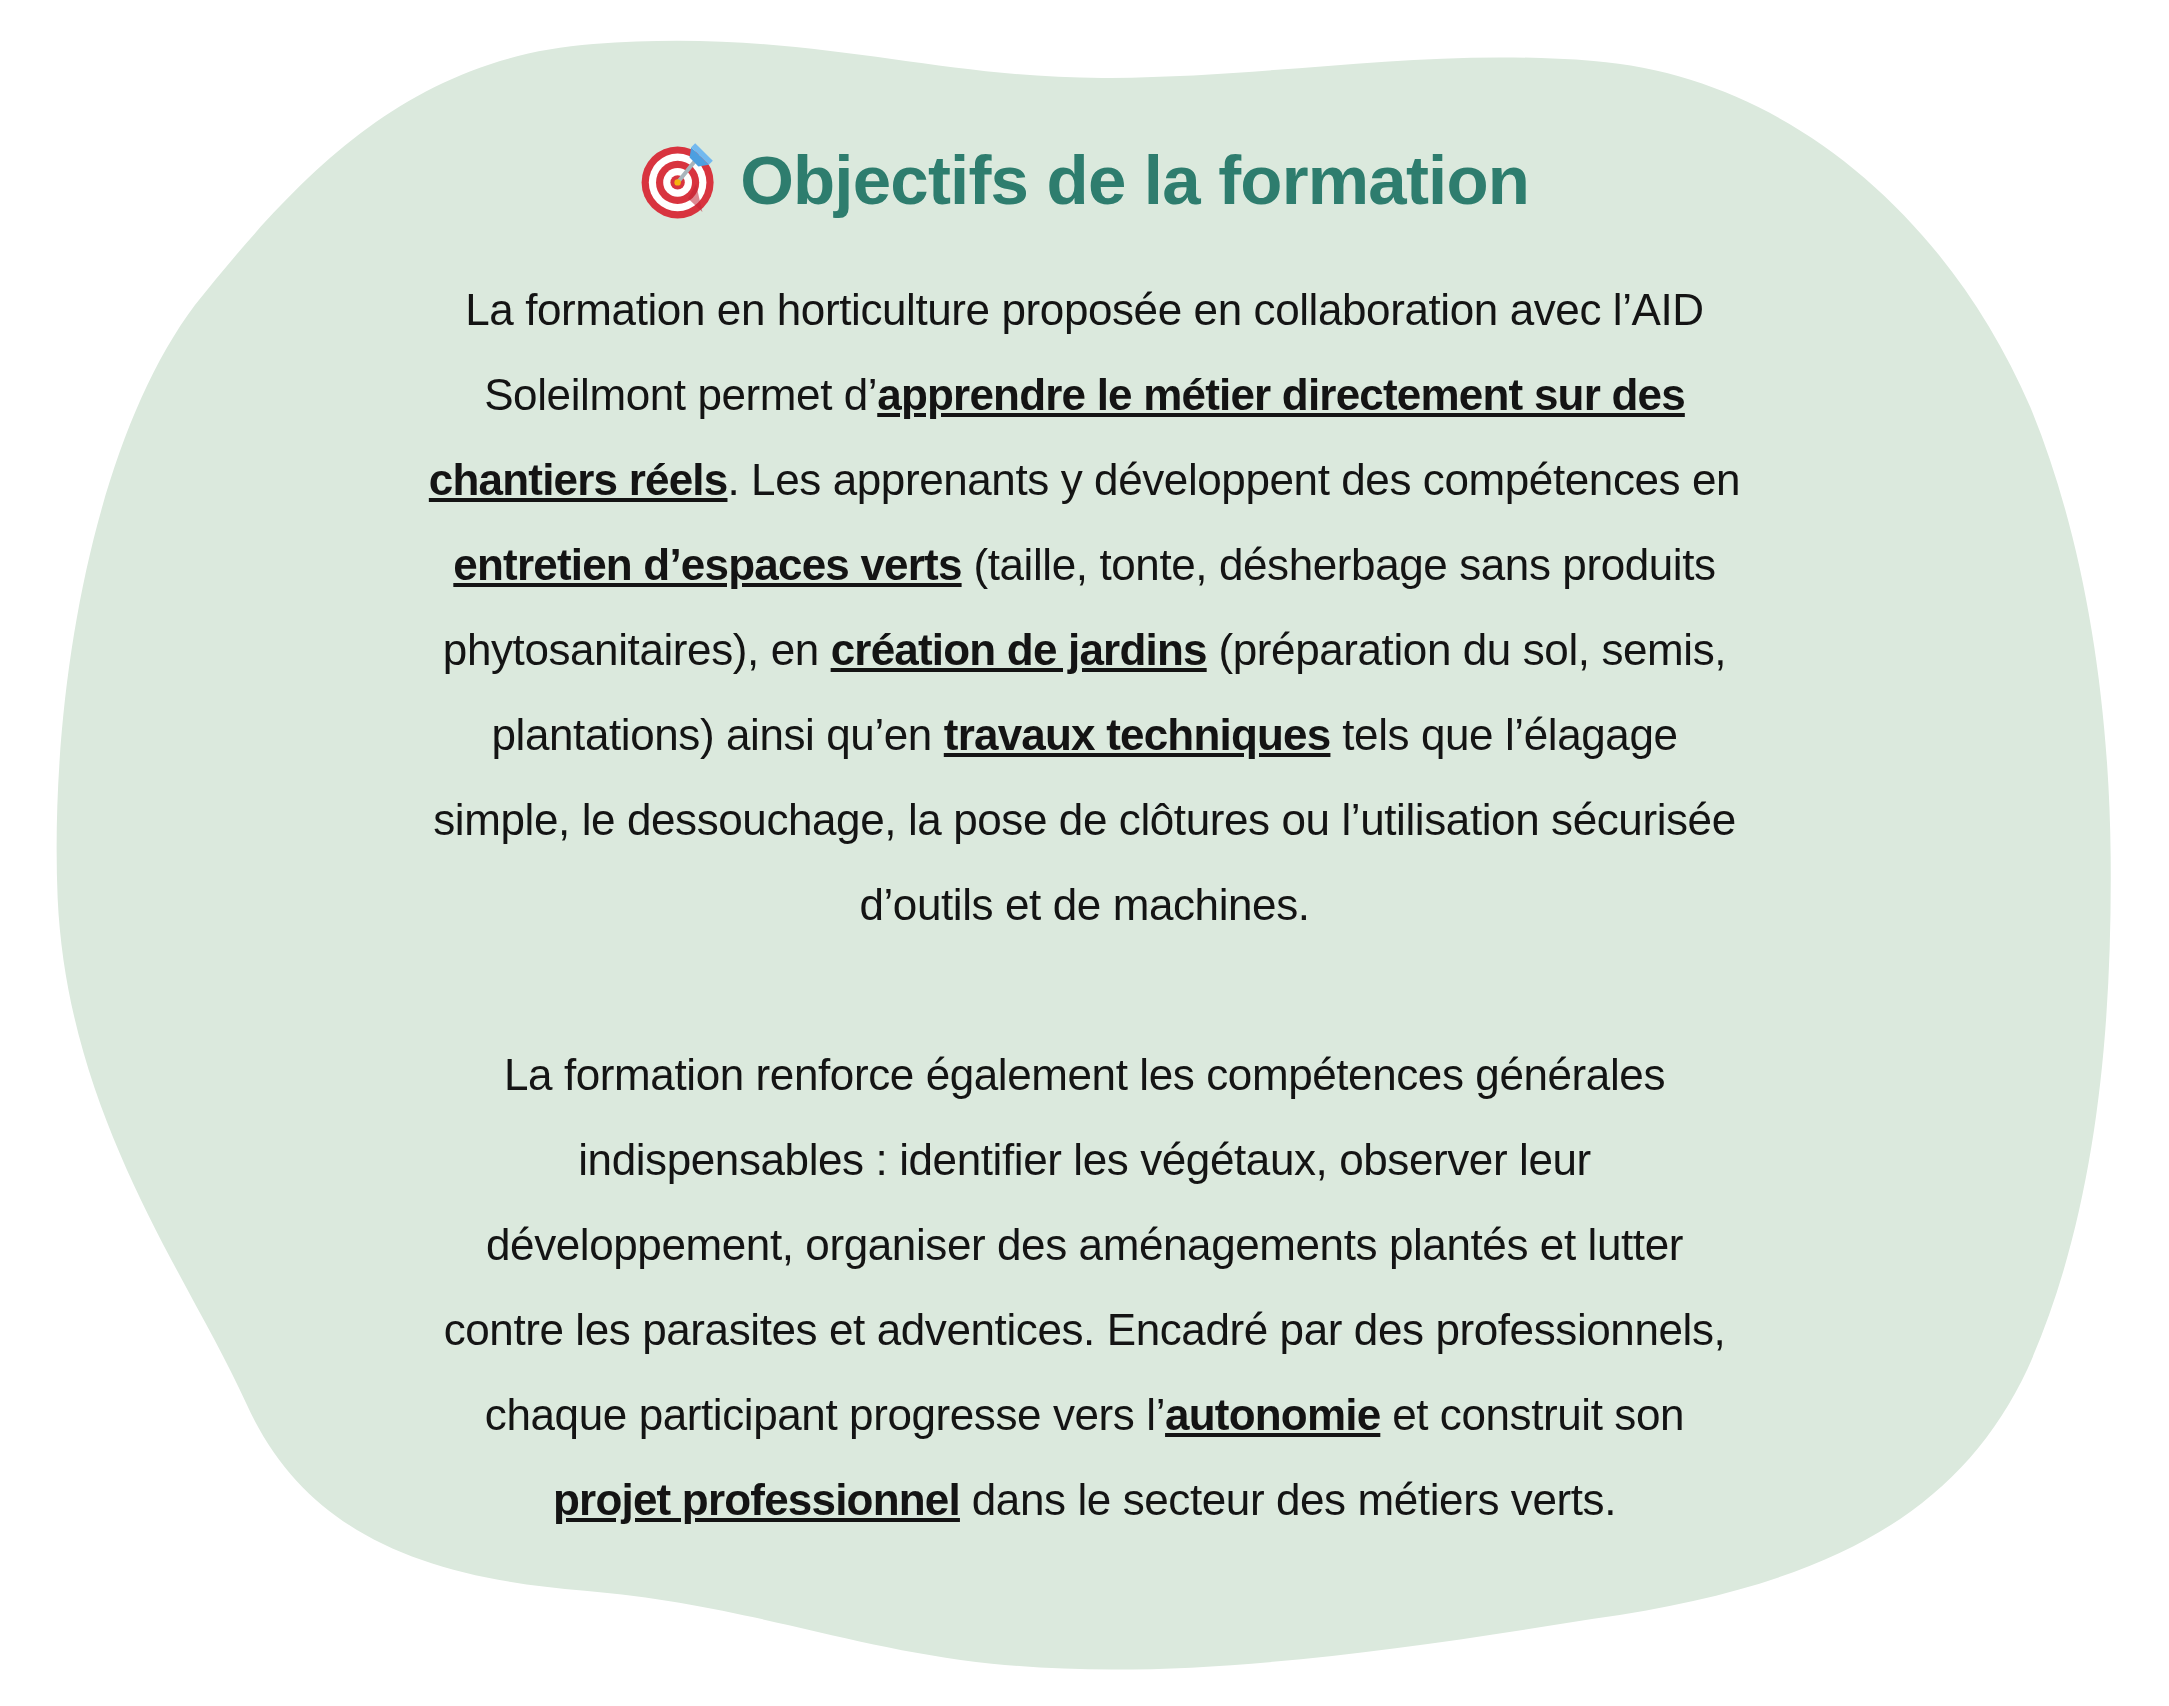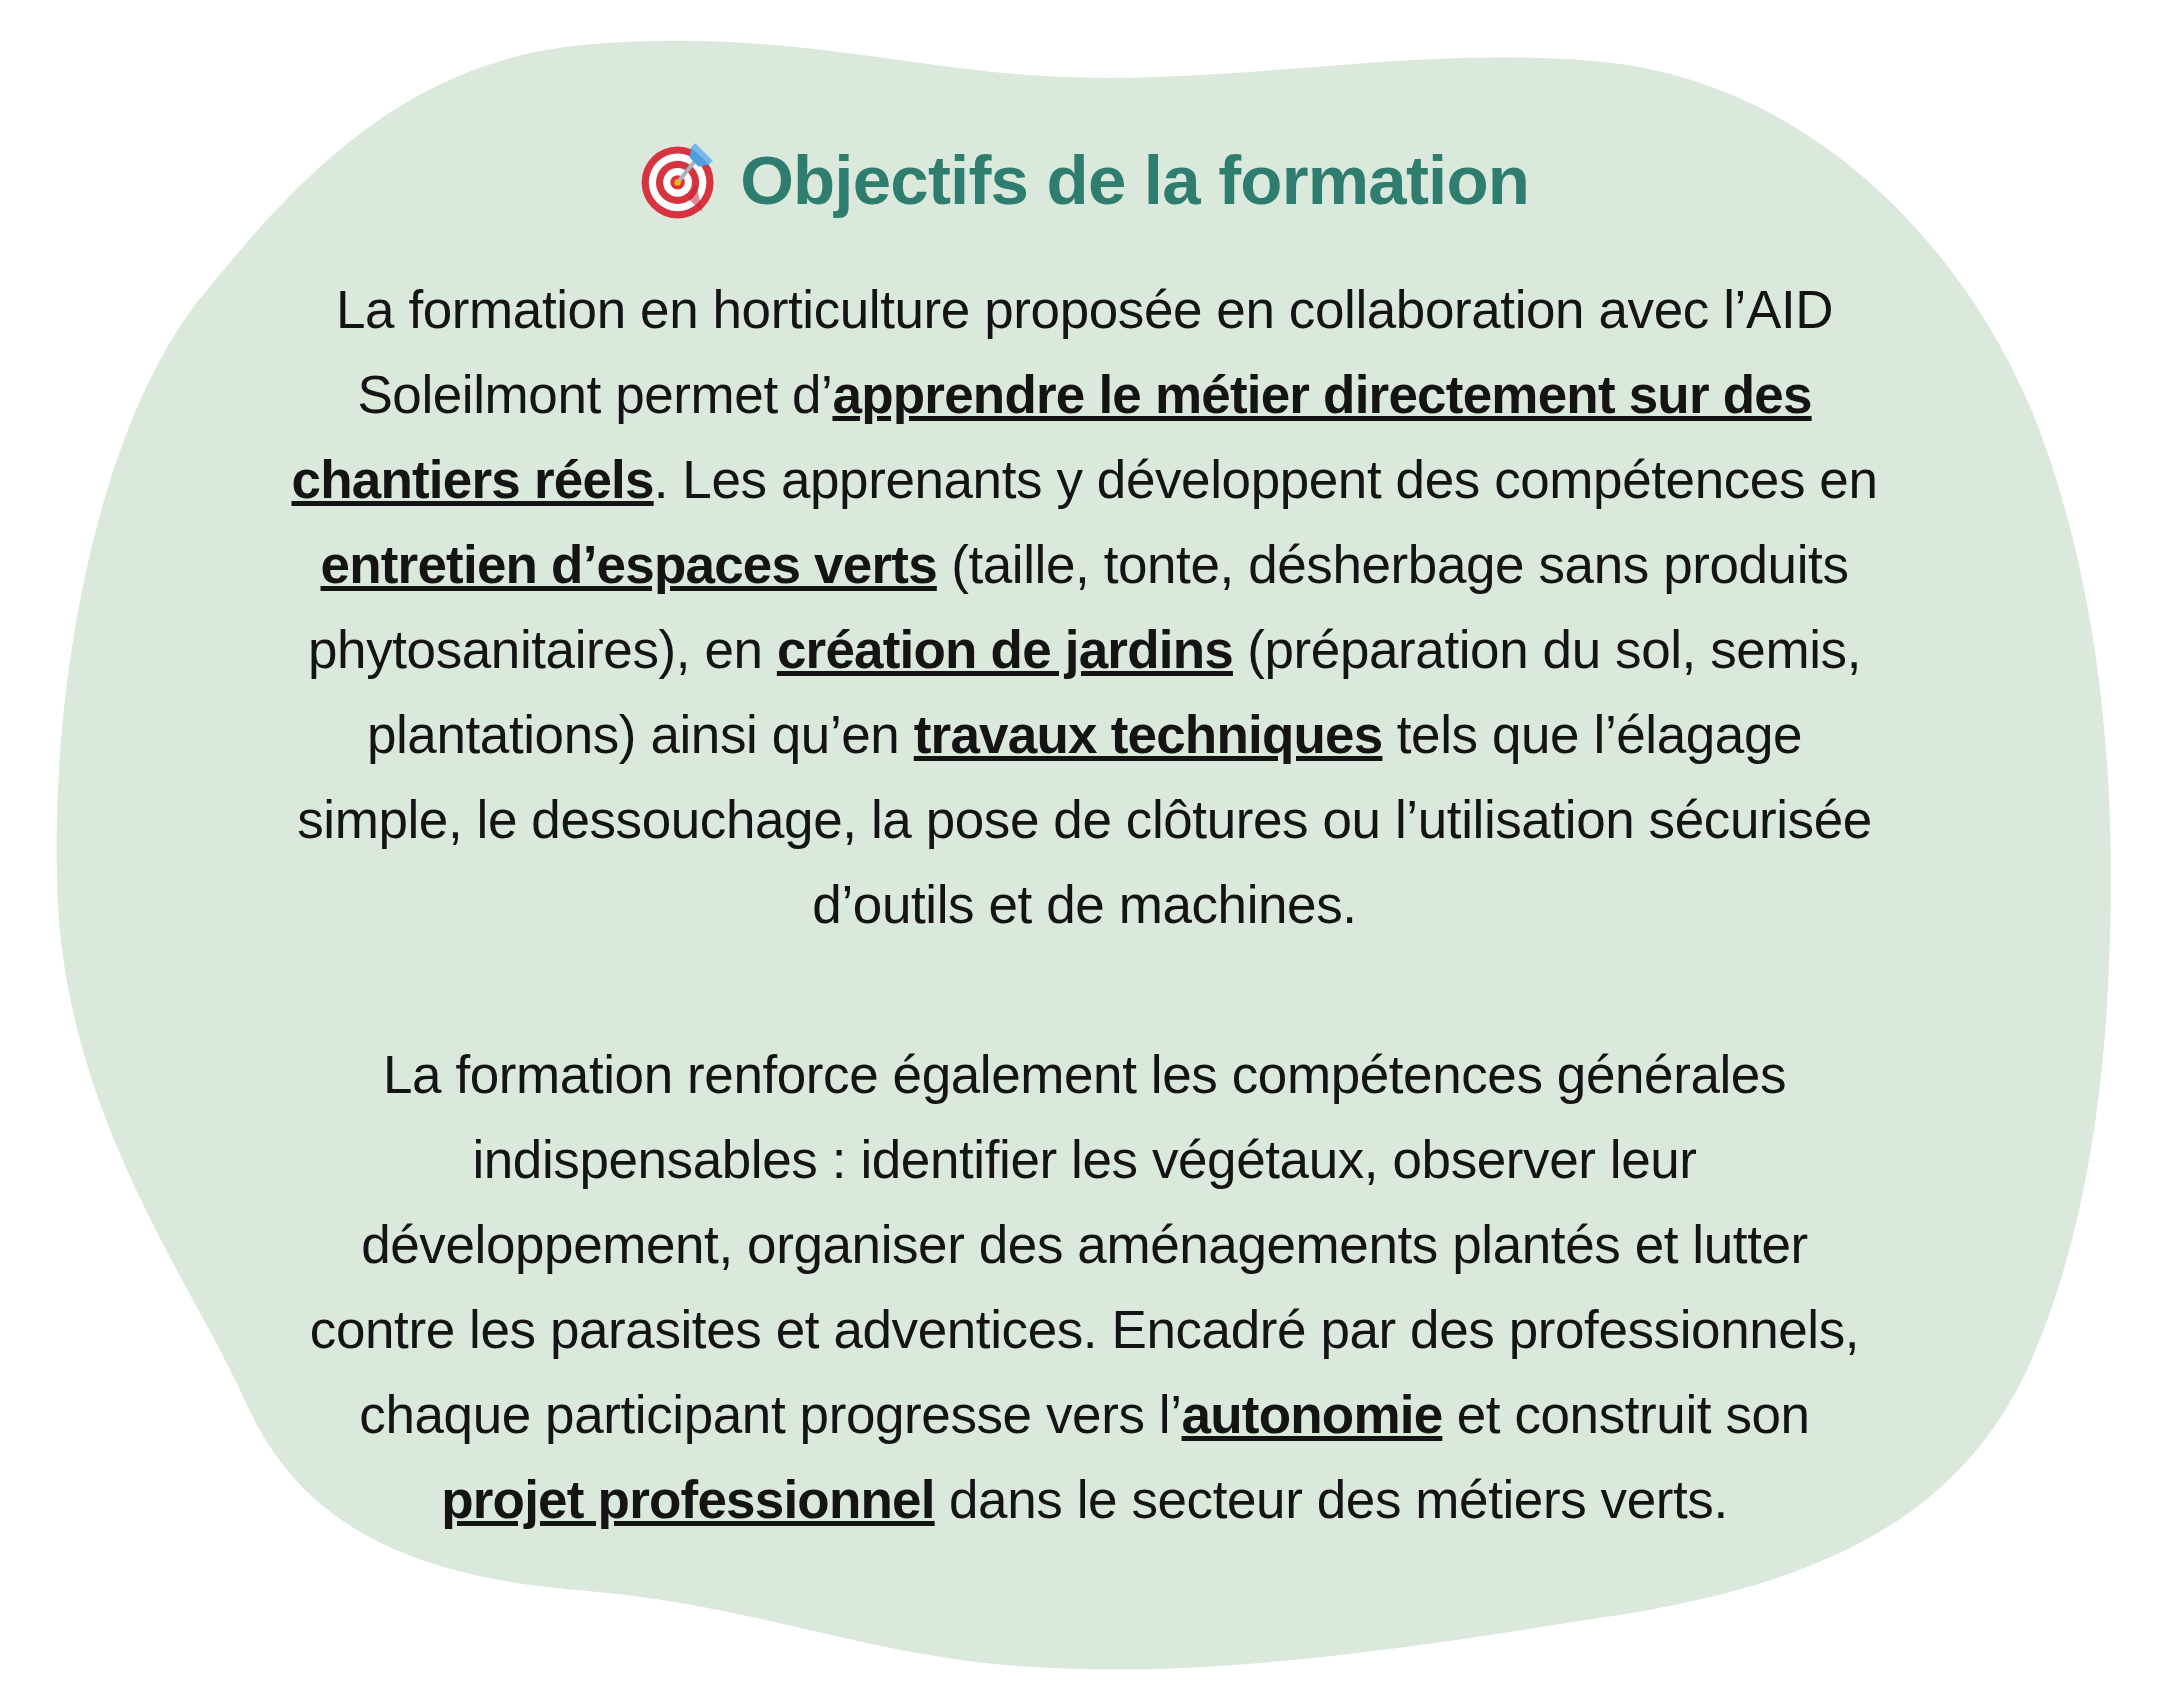--- a/index.html
+++ b/index.html
@@ -49,21 +49,21 @@
     flex: 0 0 auto;
   }
   .title-text {
     font-size: 69px;
     font-weight: 700;
     letter-spacing: -0.8px;
     color: var(--title, #2e7d6e);
     white-space: nowrap;
   }
   .para {
-    font-size: 53px;
+    font-size: 44px;
     line-height: 85px;
     font-weight: 400;
     letter-spacing: -0.4px;
     margin: 0 0 85px 0;
   }
   .para:last-child {
     margin-bottom: 0;
   }
   .para .b {
     font-weight: 700;

